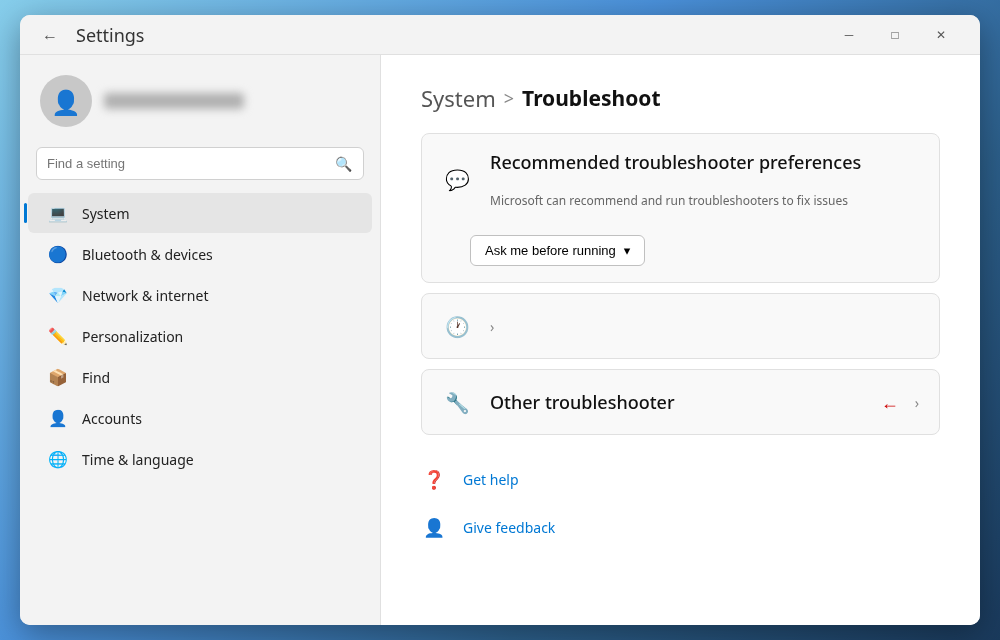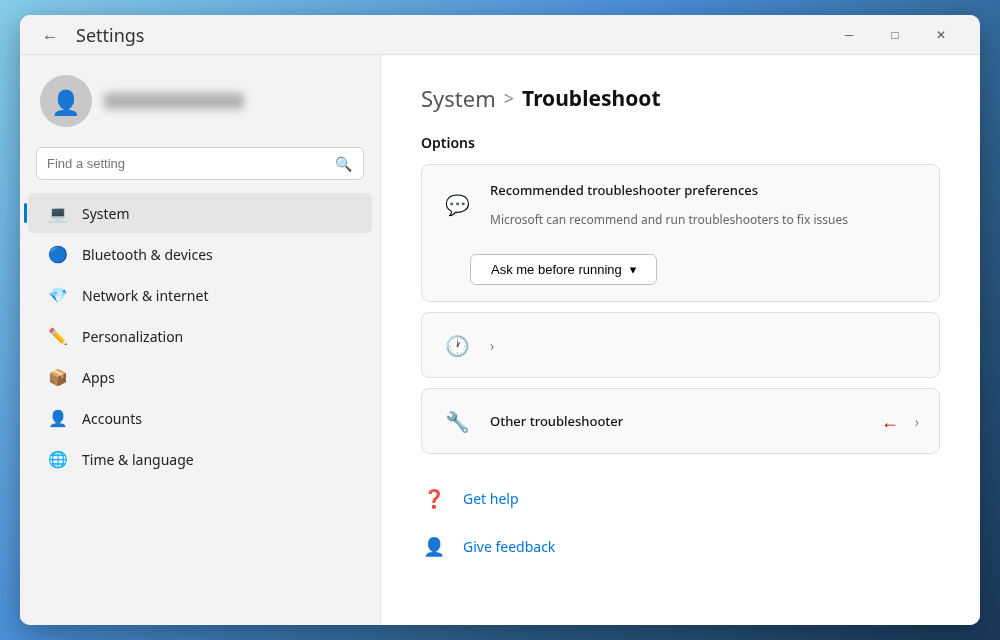--- a/index.html
+++ b/index.html
@@ -220,41 +220,41 @@
       height: 32px;
       display: flex;
       align-items: center;
       justify-content: center;
       font-size: 20px;
       color: #555;
       flex-shrink: 0;
     }
     .card-text { flex: 1; }
     .card-title {
-      font-size: 13px;
+      font-size: 18px;
       font-weight: 500;
       color: #111;
     }
     .card-subtitle {
       font-size: 12px;
       color: #666;
-      margin-top: 12px;
+      margin-top: 18px;
     }
     .card-chevron {
       color: #888;
       font-size: 14px;
     }
     .dropdown-btn {
       display: inline-flex;
       align-items: center;
       gap: 8px;
       background: white;
       border: 1px solid #c0c0c0;
       border-radius: 6px;
-      padding: 7px 20px;
+      padding: 7px 14px;
       font-size: 13px;
       cursor: pointer;
       margin-top: 10px;
       margin-left: 48px;
       margin-bottom: 4px;
     }
     .arrow-indicator {
       display: flex;
       align-items: center;
       gap: 6px;
@@ -329,42 +329,41 @@
         <div class="nav-item">
           <span class="nav-icon icon-network">💎</span>
           <span>Network &amp; internet</span>
         </div>
         <div class="nav-item">
           <span class="nav-icon icon-personalization">✏️</span>
           <span>Personalization</span>
         </div>
         <div class="nav-item">
           <span class="nav-icon icon-apps">📦</span>
-          <span>Apps</span>
+          <span>Find</span>
         </div>
         <div class="nav-item">
           <span class="nav-icon icon-accounts">👤</span>
           <span>Accounts</span>
         </div>
         <div class="nav-item">
           <span class="nav-icon icon-time">🌐</span>
           <span>Time &amp; language</span>
         </div>
       </nav>
     </div>
 
     <div class="main">
 
       <div class="breadcrumb">
         <span class="breadcrumb-system">System</span>
         <span class="breadcrumb-sep">&gt;</span>
         <span class="breadcrumb-current">Troubleshoot</span>
       </div>
 
-      <div class="section-title">Options</div>
 
       <div class="card">
         <div class="card-row">
           <div class="card-icon">💬</div>
           <div class="card-text">
             <div class="card-title">Recommended troubleshooter preferences</div>
             <div class="card-subtitle">Microsoft can recommend and run troubleshooters to fix issues</div>
           </div>
         </div>
         <button class="dropdown-btn">

